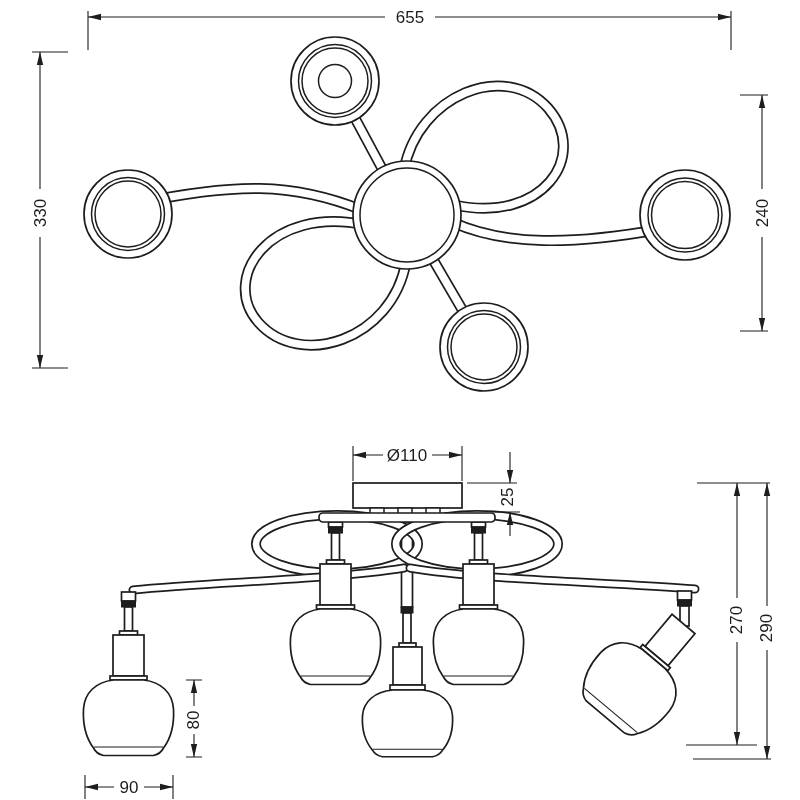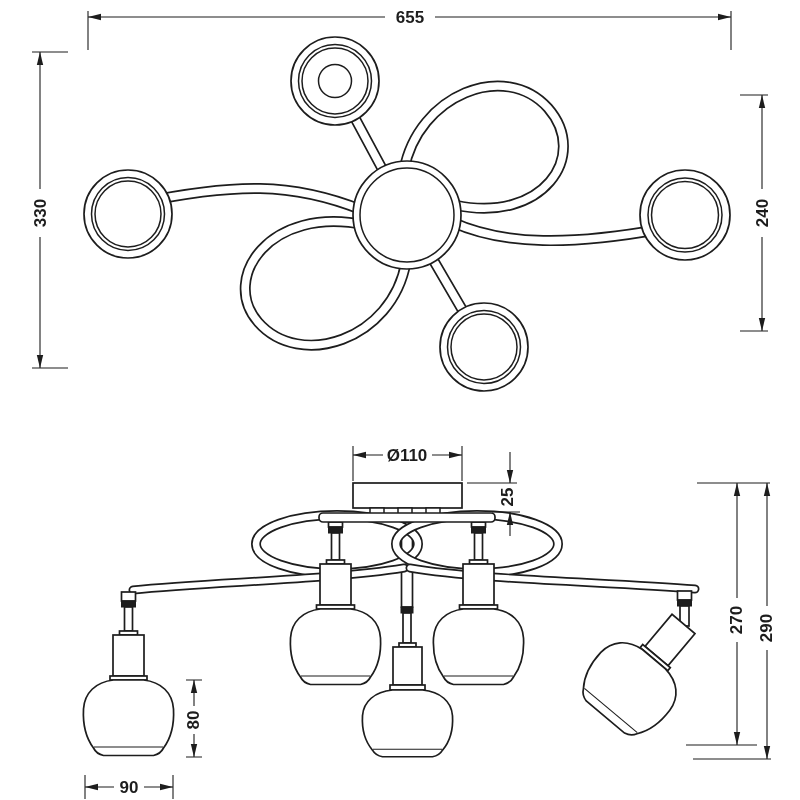--- a/index.html
+++ b/index.html
@@ -1,16 +1,16 @@
 <!DOCTYPE html>
 <html><head>
 <meta charset="utf-8">
 <style>
   html,body{margin:0;padding:0;background:#ffffff;}
-  .page{width:800px;height:800px;background:#fff;position:relative;font-family:"Liberation Sans",sans-serif;font-weight:bold;}
+  .page{width:800px;height:800px;background:#fff;position:relative;font-family:"Liberation Sans",sans-serif;}
   svg{display:block;}
   .outline{fill:#ffffff;stroke:#1d1d1d;stroke-width:1.7;}
   .outline-thin{fill:#ffffff;stroke:#1d1d1d;stroke-width:1.5;}
   .tube-b{fill:none;stroke:#1d1d1d;stroke-width:11;stroke-linecap:round;}
   .tube-w{fill:none;stroke:#ffffff;stroke-width:7.6;stroke-linecap:round;}
   .tube2-b{fill:none;stroke:#1d1d1d;stroke-width:10;stroke-linecap:round;}
   .tube2-w{fill:none;stroke:#ffffff;stroke-width:6.6;stroke-linecap:round;}
   .arm-b{fill:none;stroke:#1d1d1d;stroke-width:9;stroke-linecap:round;}
   .arm-w{fill:none;stroke:#ffffff;stroke-width:5.6;stroke-linecap:round;}
   .dim{stroke:#1d1d1d;stroke-width:1.1;fill:none;}

